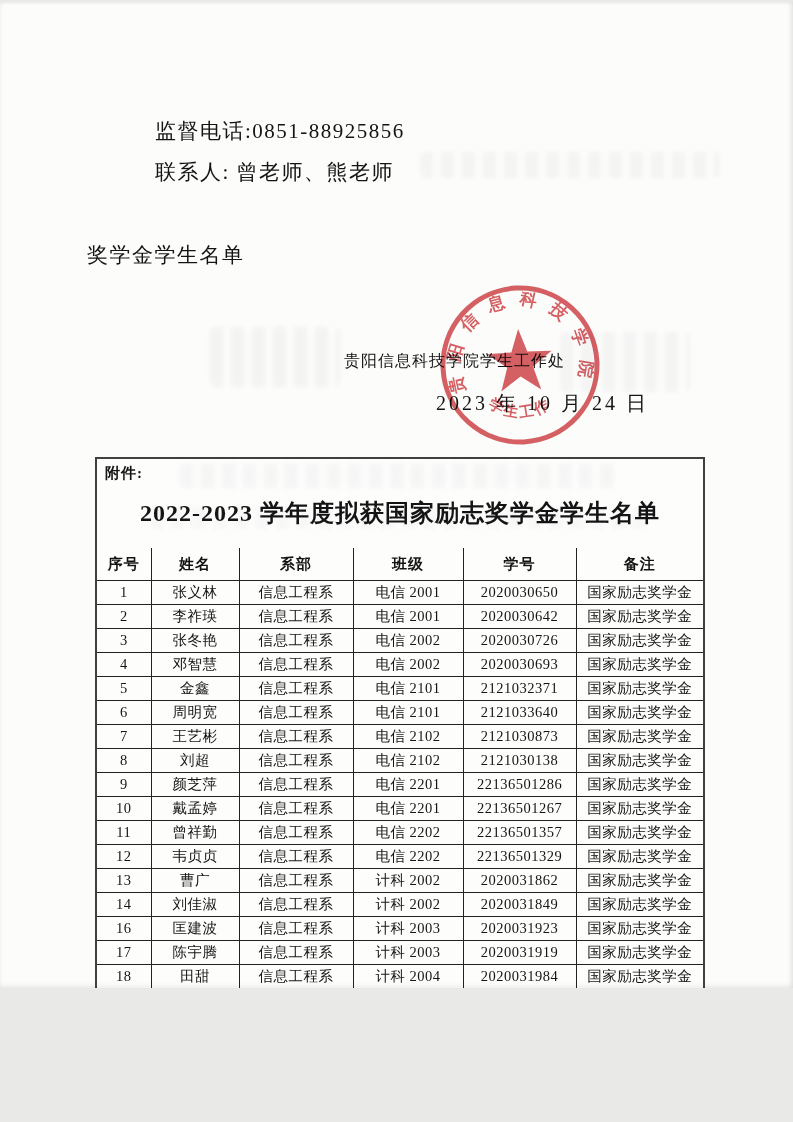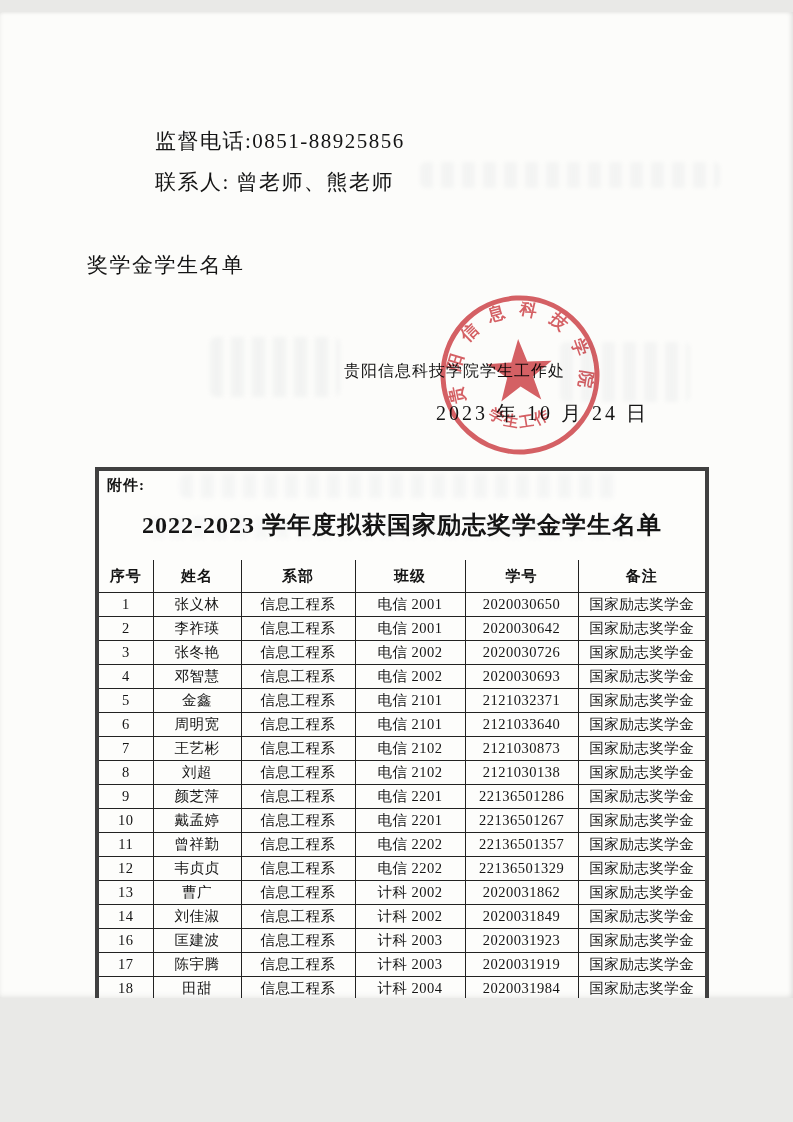--- a/index.html
+++ b/index.html
@@ -1,35 +1,35 @@
 <!DOCTYPE html>
 <html><head>
 <meta charset="utf-8">
 <style>
   html,body{margin:0;padding:0;}
   body{background:#e9e9e7;font-family:"Liberation Serif","DejaVu Serif",serif;}
   .page{
-    position:relative;width:793px;height:986px;margin:12px auto;
+    position:relative;width:793px;height:986px;margin:2px auto;
     background:#fcfcfa;overflow:hidden;color:#141414;
     box-shadow:inset -3px 0 4px rgba(0,0,0,.06), inset 0 -3px 5px rgba(0,0,0,.05), inset 0 2px 3px rgba(0,0,0,.03);
   }
   .letter-line{position:absolute;font-size:21px;letter-spacing:1.5px;white-space:nowrap;}
   .l1{left:155px;top:115px;}
   .l2{left:155px;top:156px;}
   .l3{left:155px;top:198px;}
   .l4{left:87px;top:239px;}
   .sig-org{position:absolute;left:344px;top:349px;font-size:16px;letter-spacing:1px;white-space:nowrap;}
   .sig-date{position:absolute;left:436px;top:388px;font-size:20px;letter-spacing:3px;white-space:nowrap;}
 
   .stamp{position:absolute;left:430px;top:273px;width:180px;height:180px;
          opacity:.88;mix-blend-mode:multiply;transform:rotate(-3deg);}
 
   .attachment-box{
     position:absolute;left:95px;top:455px;width:606px;height:554px;
-    border:4px solid #404040;background:rgba(255,255,255,.25);
+    border:2px solid #404040;background:rgba(255,255,255,.25);
   }
   .att-label{position:absolute;left:8px;top:5px;font-weight:bold;font-size:15px;letter-spacing:1px;}
   .att-title{position:absolute;left:0;top:38px;width:100%;text-align:center;
              font-weight:bold;font-size:24px;letter-spacing:1px;white-space:nowrap;}
   table.roster{
     position:absolute;left:0;top:89px;width:606px;
     border-collapse:collapse;table-layout:fixed;
   }
   table.roster th, table.roster td{
     border:1px solid #222;text-align:center;vertical-align:middle;

